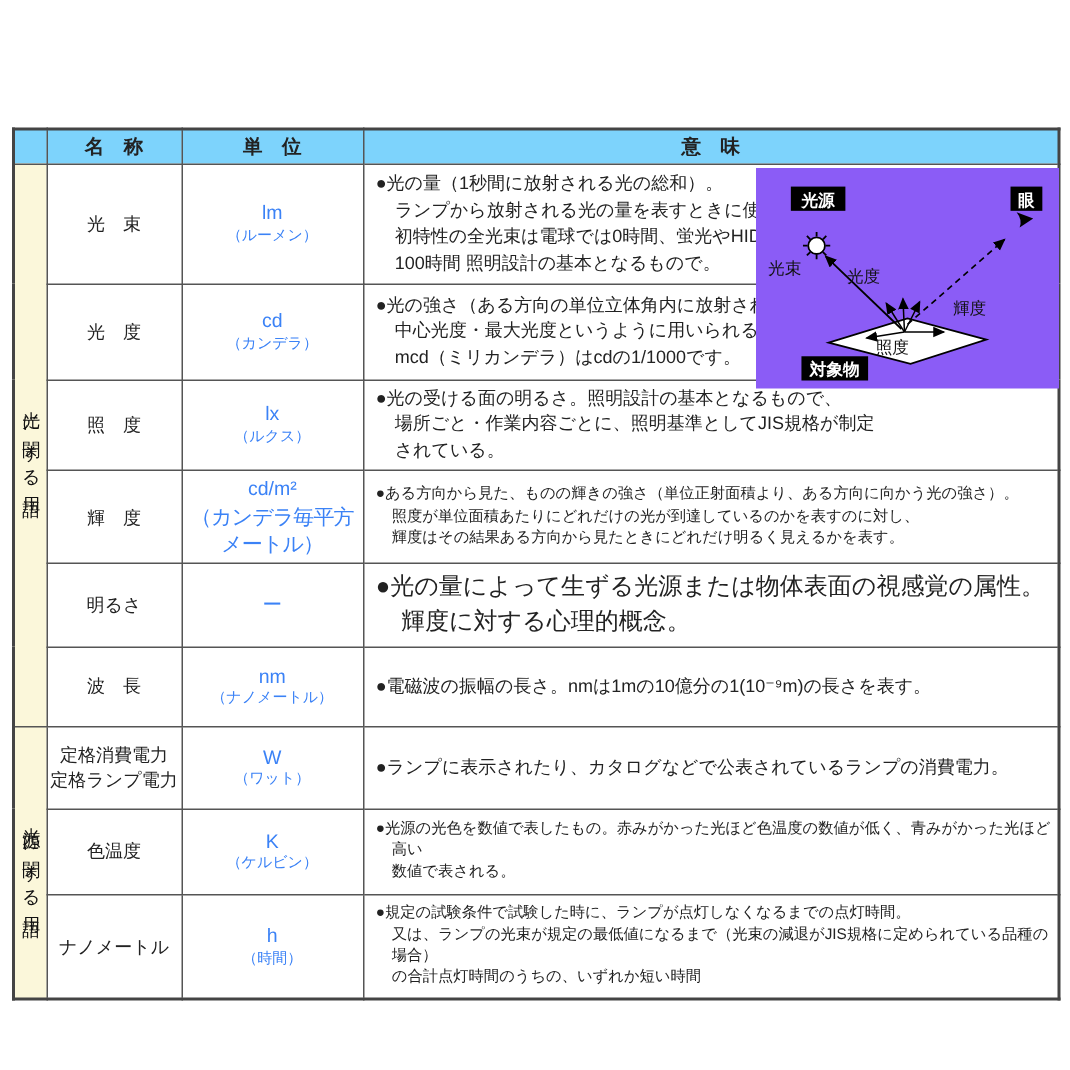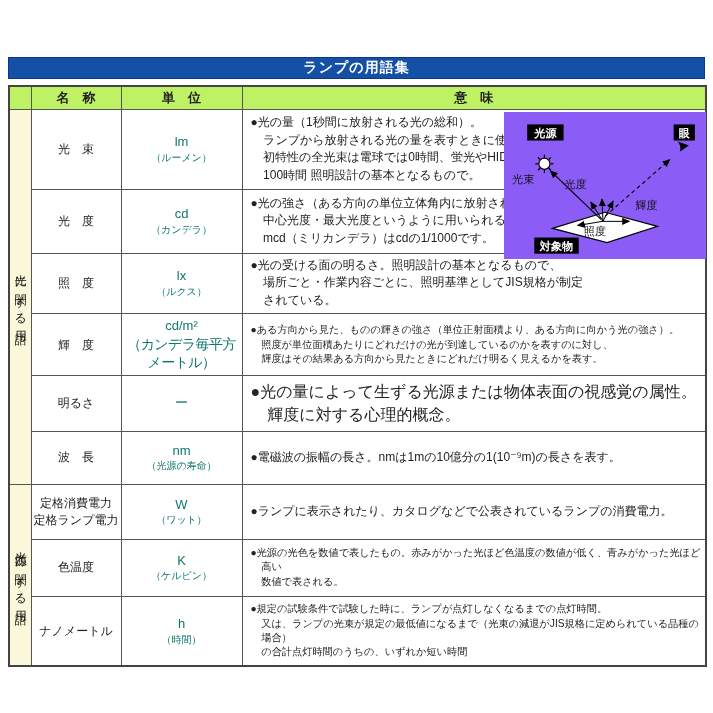--- a/index.html
+++ b/index.html
@@ -22,37 +22,37 @@
   .glossary td, .glossary th {
     border:1px solid #555; vertical-align:middle; padding:0;
   }
   .col-group { width:22px; }
   .col-name  { width:90px; }
   .col-unit  { width:121px; }
   .col-mean  { width:464px; }
 
   tr.hdr { height:23px; }
   tr.hdr th {
-    background:#bef264; font-size:13px; font-weight:bold; color:#222;
+    background:#7dd3fc; font-size:13px; font-weight:bold; color:#222;
     text-align:center;
   }
   th.corner { background:#ffffff; }
 
   td.group-cell {
     background:#fbf7da; text-align:center; vertical-align:middle;
   }
   td.group-cell .vtext {
     writing-mode:vertical-rl; text-orientation:upright;
     font-size:12px; letter-spacing:3px; color:#111; margin:0 auto;
   }
   td.name-cell {
     text-align:center; font-size:12px; color:#222; white-space:pre-line;
     line-height:1.35;
   }
-  td.unit-cell { text-align:center; color:#0f766e; }
+  td.unit-cell { text-align:center; color:#3b82f6; }
   .unit-sym  { display:block; font-size:13px; line-height:1.3; }
   .unit-kana { display:block; font-size:10px; line-height:1.3; }
   .unit-kana.tight { font-size:14px; letter-spacing:-0.6px; }
 
   td.mean-cell {
     font-size:12px; line-height:1.45; color:#222;
     padding:4px 4px 4px 8px; vertical-align:middle;
   }
   td.mean-cell .mtext {
     white-space:pre-line; padding-left:1.05em; text-indent:-1.05em;
@@ -76,23 +76,20 @@
   .diagram text { font-family:"Liberation Sans","DejaVu Sans",sans-serif; }
   .dlabel { font-size:11px; fill:#111; }
   .dbox   { fill:#000; }
   .dboxtext { fill:#fff; font-size:11px; font-weight:bold; }
 </style>
 </head>
 <body>
 
 <div class="page">
 
-  <div class="title-bar">
-    <span>ランプの用語集</span>
-  </div>
 
   <div class="table-wrap">
     <table class="glossary">
       <colgroup>
         <col class="col-group">
           <col class="col-name">
           <col class="col-unit">
           <col class="col-mean">
       </colgroup>
 
@@ -167,21 +164,21 @@
         </td>
         <td class="mean-cell mid">
           <div class="mtext">●光の量によって生ずる光源または物体表面の視感覚の属性。輝度に対する心理的概念。</div>
         </td>
       </tr>
 
       <tr style="height:53px">
         <td class="name-cell">波　長</td>
         <td class="unit-cell">
           <span class="unit-sym">nm</span>
-          <span class="unit-kana">（光源の寿命）</span>
+          <span class="unit-kana">（ナノメートル）</span>
         </td>
         <td class="mean-cell">
           <div class="mtext">●電磁波の振幅の長さ。nmは1mの10億分の1(10⁻⁹m)の長さを表す。</div>
         </td>
       </tr>
 
       <tr style="height:55px">
         <td class="group-cell" rowspan="3">
           <div class="vtext">光源に関する用語</div>
         </td>

